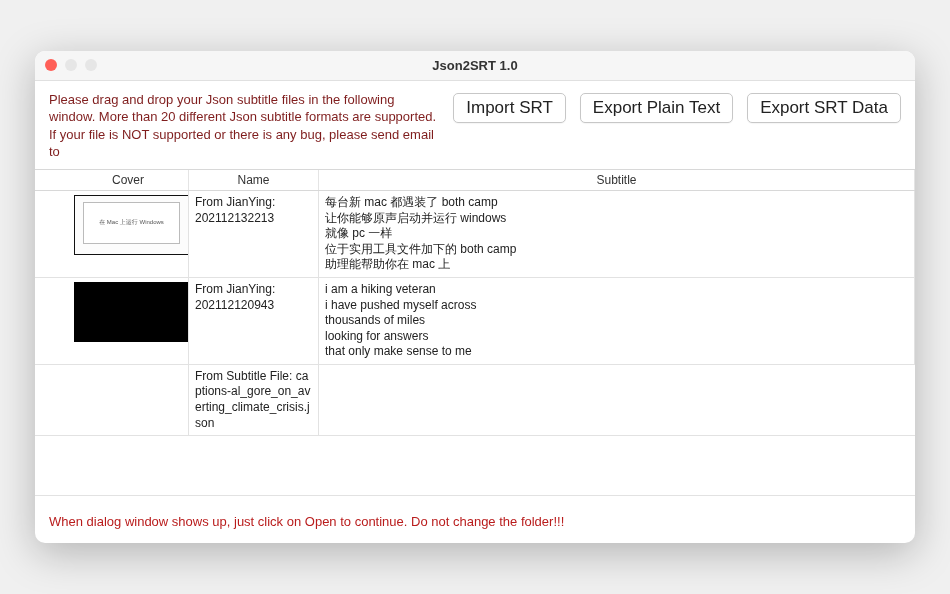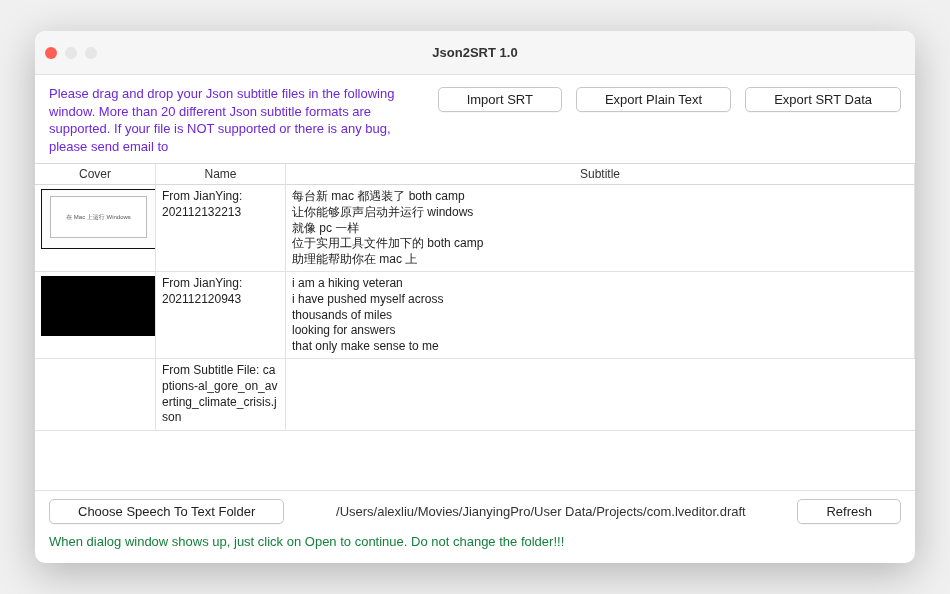--- a/index.html
+++ b/index.html
@@ -12,21 +12,21 @@
       min-height: 100vh;
     }
     .window {
       width: 880px;
       background: #fff;
       border-radius: 10px;
       box-shadow: 0 10px 40px rgba(0,0,0,0.25);
       overflow: hidden;
     }
     .titlebar {
-      height: 44px;
+      height: 30px;
       display: flex;
       align-items: center;
       padding: 0 10px;
       background: #f6f6f6;
       border-bottom: 1px solid #e0e0e0;
       position: relative;
     }
     .traffic { display: flex; gap: 8px; }
     .dot { width: 12px; height: 12px; border-radius: 50%; }
     .dot.red { background: #ff5f57; }
@@ -34,30 +34,30 @@
     .dot.green { background: #e6e6e6; }
     .title { position:absolute; left:0; right:0; text-align:center; font-weight:600; font-size:13px; color:#333; pointer-events:none; }
     .toolbar {
       display: flex;
       align-items: flex-start;
       padding: 10px 14px 8px 14px;
       gap: 14px;
     }
     .instructions {
       font-size: 13px;
-      color: #6d28d9;
+      color: #7f1d1d;
       line-height: 1.35;
       flex: 1;
     }
     .btn {
       background: #fff;
       border: 1px solid #c7c7c7;
       border-radius: 5px;
-      padding: 4px 28px;
-      font-size: 13px;
+      padding: 4px 12px;
+      font-size: 17px;
       color: #222;
       cursor: pointer;
       white-space: nowrap;
       box-shadow: 0 1px 1px rgba(0,0,0,0.04);
     }
     .btn-row { display:flex; gap:14px; padding-top:2px; }
     .table-area {
       border-top: 1px solid #d8d8d8;
     }
     .thead {
@@ -65,21 +65,21 @@
       background: #fff;
       border-bottom: 1px solid #d8d8d8;
       font-size: 12px;
       color: #333;
     }
     .th {
       padding: 3px 6px;
       border-right: 1px solid #e4e4e4;
       text-align: center;
     }
-    .col-cover { width: 121px; }
+    .col-cover { width: 121px; margin-left: 33px; }
     .col-name { width: 130px; }
     .col-subtitle { flex: 1; }
     .tbody { min-height: 280px; }
     .row {
       display: flex;
       border-bottom: 1px solid #e2e2e2;
       font-size: 12px;
       color: #222;
     }
     .row .cell {
@@ -100,21 +100,21 @@
       font-size:6px;color:#555;
       position:relative;
     }
     .cover-img.black { background:#000; border:none; }
     .cover-img.none { background:transparent; border:none; }
     .cover-img .screen { position:absolute; inset:6px 8px 10px 8px; border:1px solid #bbb; background:#fff; display:flex;align-items:center;justify-content:center; }
 
     .footer { padding: 8px 14px 14px 14px; }
     .footer-row { display:flex; align-items:center; gap:14px; font-size:13px; }
     .path { flex:1; color:#333; text-align:center; }
-    .warning { color:#15803d; margin-top:10px; font-size:13px; }
+    .warning { color:#b91c1c; margin-top:10px; font-size:13px; }
     .empty-row { height:60px; }
   </style>
 </head>
 <body>
 
 <div class="window">
   <div class="titlebar">
     <div class="traffic">
       <div class="dot red"></div>
       <div class="dot yellow"></div>
@@ -165,20 +165,15 @@
         <div class="cell col-name" style="word-break:break-all;">From Subtitle File: captions-al_gore_on_averting_climate_crisis.json</div>
       </div>
 
 
       <div class="row empty-row"></div>
 
     </div>
   </div>
 
   <div class="footer">
-    <div class="footer-row">
-      <button class="btn">Choose Speech To Text Folder</button>
-      <div class="path">/Users/alexliu/Movies/JianyingPro/User Data/Projects/com.lveditor.draft</div>
-      <button class="btn">Refresh</button>
-    </div>
     <div class="warning">When dialog window shows up, just click on Open to continue. Do not change the folder!!!</div>
   </div>
 </div>
 
 </body></html>

